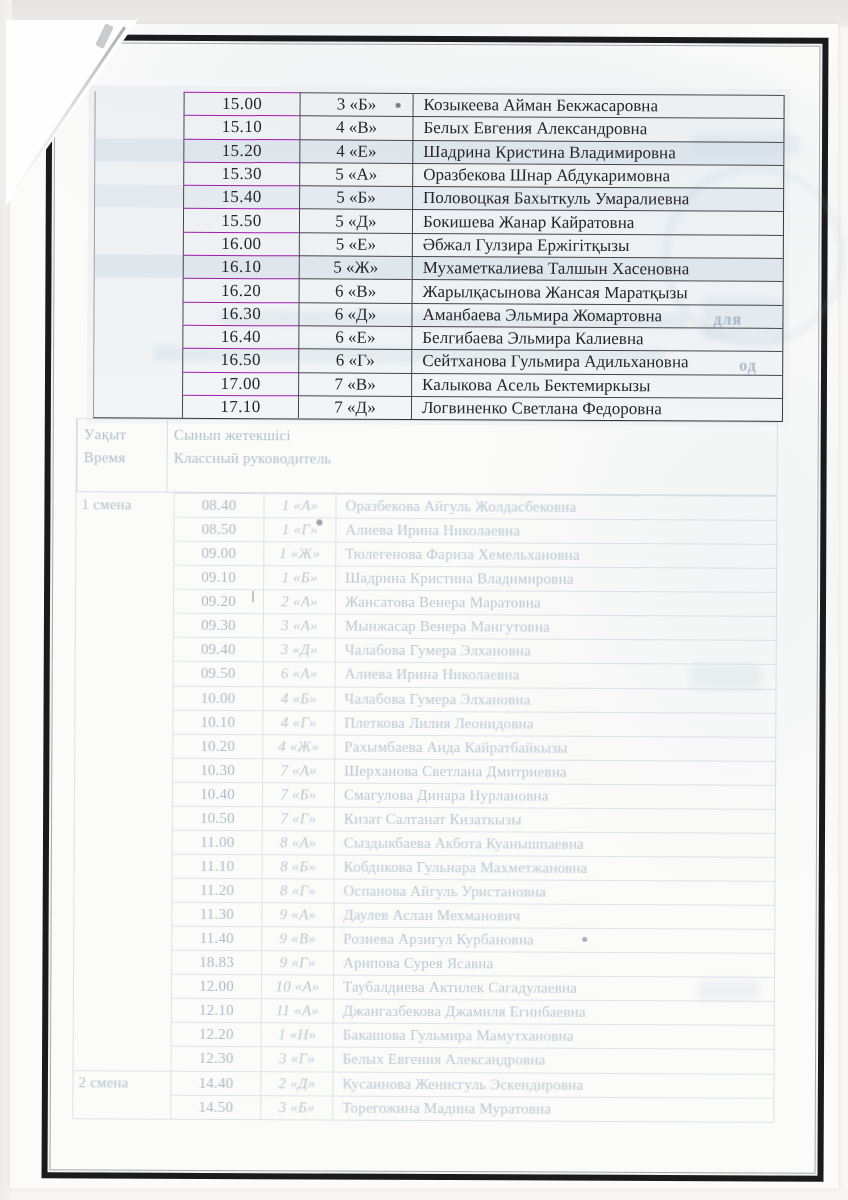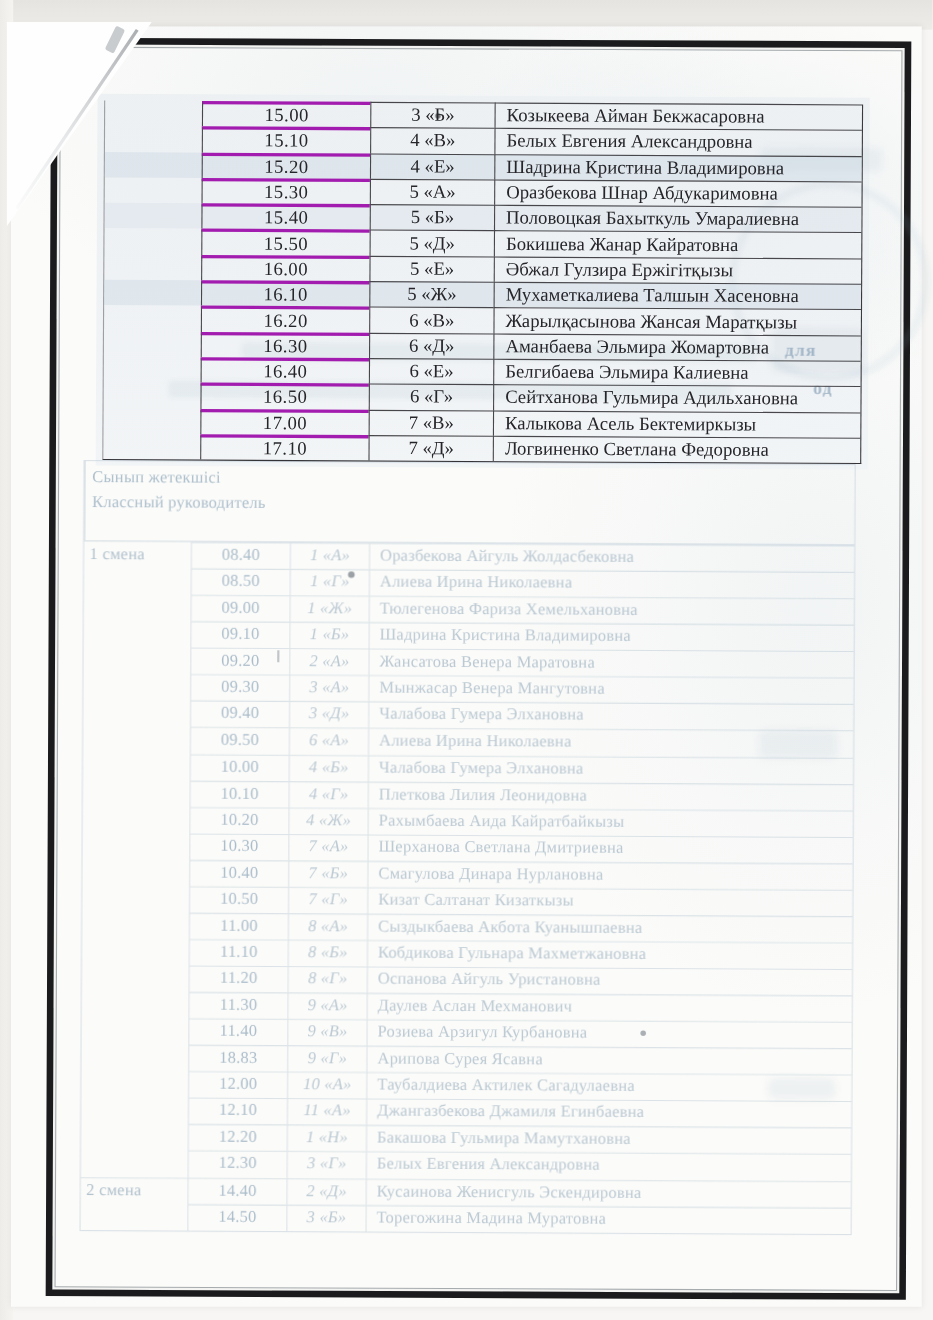--- a/index.html
+++ b/index.html
@@ -52,34 +52,34 @@
     position:absolute;left:86px;top:87px;width:702px;height:338px;
     background:linear-gradient(180deg,rgba(236,240,243,0.95),rgba(238,241,244,0.9) 55%,rgba(241,244,246,0.9));
   }
   
   .bg-heading{position:absolute;z-index:3;pointer-events:none;}
   .bg-bar{position:absolute;background:rgba(150,175,196,0.13);filter:blur(2.5px);border-radius:3px;}
   .bar1{left:218px;top:312px;width:468px;height:16px;}
   .bar2{left:152px;top:347px;width:512px;height:16px;}
   .frag{position:absolute;font-weight:bold;font-size:16px;color:rgba(122,150,176,0.62);filter:blur(0.4px);letter-spacing:1px;}
   .frag1{left:712px;top:309px;}
-  .frag2{left:738px;top:343px;}
+  .frag2{left:738px;top:355px;}
   
   .c-table{
     position:absolute;left:92px;top:93px;width:688px;z-index:4;
     border-right:1.4px solid #3a3a3e;border-bottom:1.6px solid #343438;border-left:1px solid rgba(75,75,80,0.5);
     color:#26262a;font-size:17px;
   }
   .c-row{display:flex;height:23.3px;align-items:center;}
   .c-row:nth-child(3){background:rgba(203,217,228,0.45);}
   .c-row:nth-child(5){background:rgba(203,217,228,0.28);}
   .c-row:nth-child(8){background:rgba(203,217,228,0.45);}
   .cc{height:100%;box-sizing:border-box;display:flex;align-items:center;}
   .cc1{width:88px;}
-  .cc2{width:153px;justify-content:center;border-left:1px solid #47474b;border-top:3px solid #a21caf;letter-spacing:0.4px;}
+  .cc2{width:116px;justify-content:center;border-left:1px solid #47474b;border-top:1px solid #a21caf;letter-spacing:0.4px;}
   .cc3{width:113px;justify-content:center;border-left:1px solid #47474b;border-top:1px solid #47474b;}
   .cc4{flex:1;border-left:1px solid #47474b;border-top:1px solid #47474b;padding-left:10px;}
   
   .f-table{
     position:absolute;left:75px;top:420px;width:700px;z-index:2;
     border:1px solid rgba(148,172,192,0.32);
     color:rgba(124,152,174,0.5);font-size:15px;filter:blur(0.3px);letter-spacing:0.2px;
   }
   .f-header{display:flex;height:72px;border-bottom:1px solid rgba(148,172,192,0.35);color:rgba(118,148,172,0.58);}
   .fh{box-sizing:border-box;padding:4px 0 0 6px;line-height:23px;}
@@ -223,20 +223,24 @@
   <div class="c-row">
     <div class="cc cc1"></div>
     <div class="cc cc2">17.10</div>
     <div class="cc cc3">7 «Д»</div>
     <div class="cc cc4">Логвиненко Светлана Федоровна</div>
   </div>
 </div>
 
   <div class="f-table">
     <div class="f-header">
+      <div class="fh fh2">
+        <div>Уақыт</div>
+        <div>Время</div>
+      </div>
       <div class="fh fh4">
         <div>Сынып жетекшісі</div>
         <div>Классный руководитель</div>
       </div>
     </div>
     <div class="f-rows">
   <div class="f-row">
     <div class="fc fc1">1 смена</div>
     <div class="fc fc2">08.40</div>
     <div class="fc fc3">1 «А»</div>

